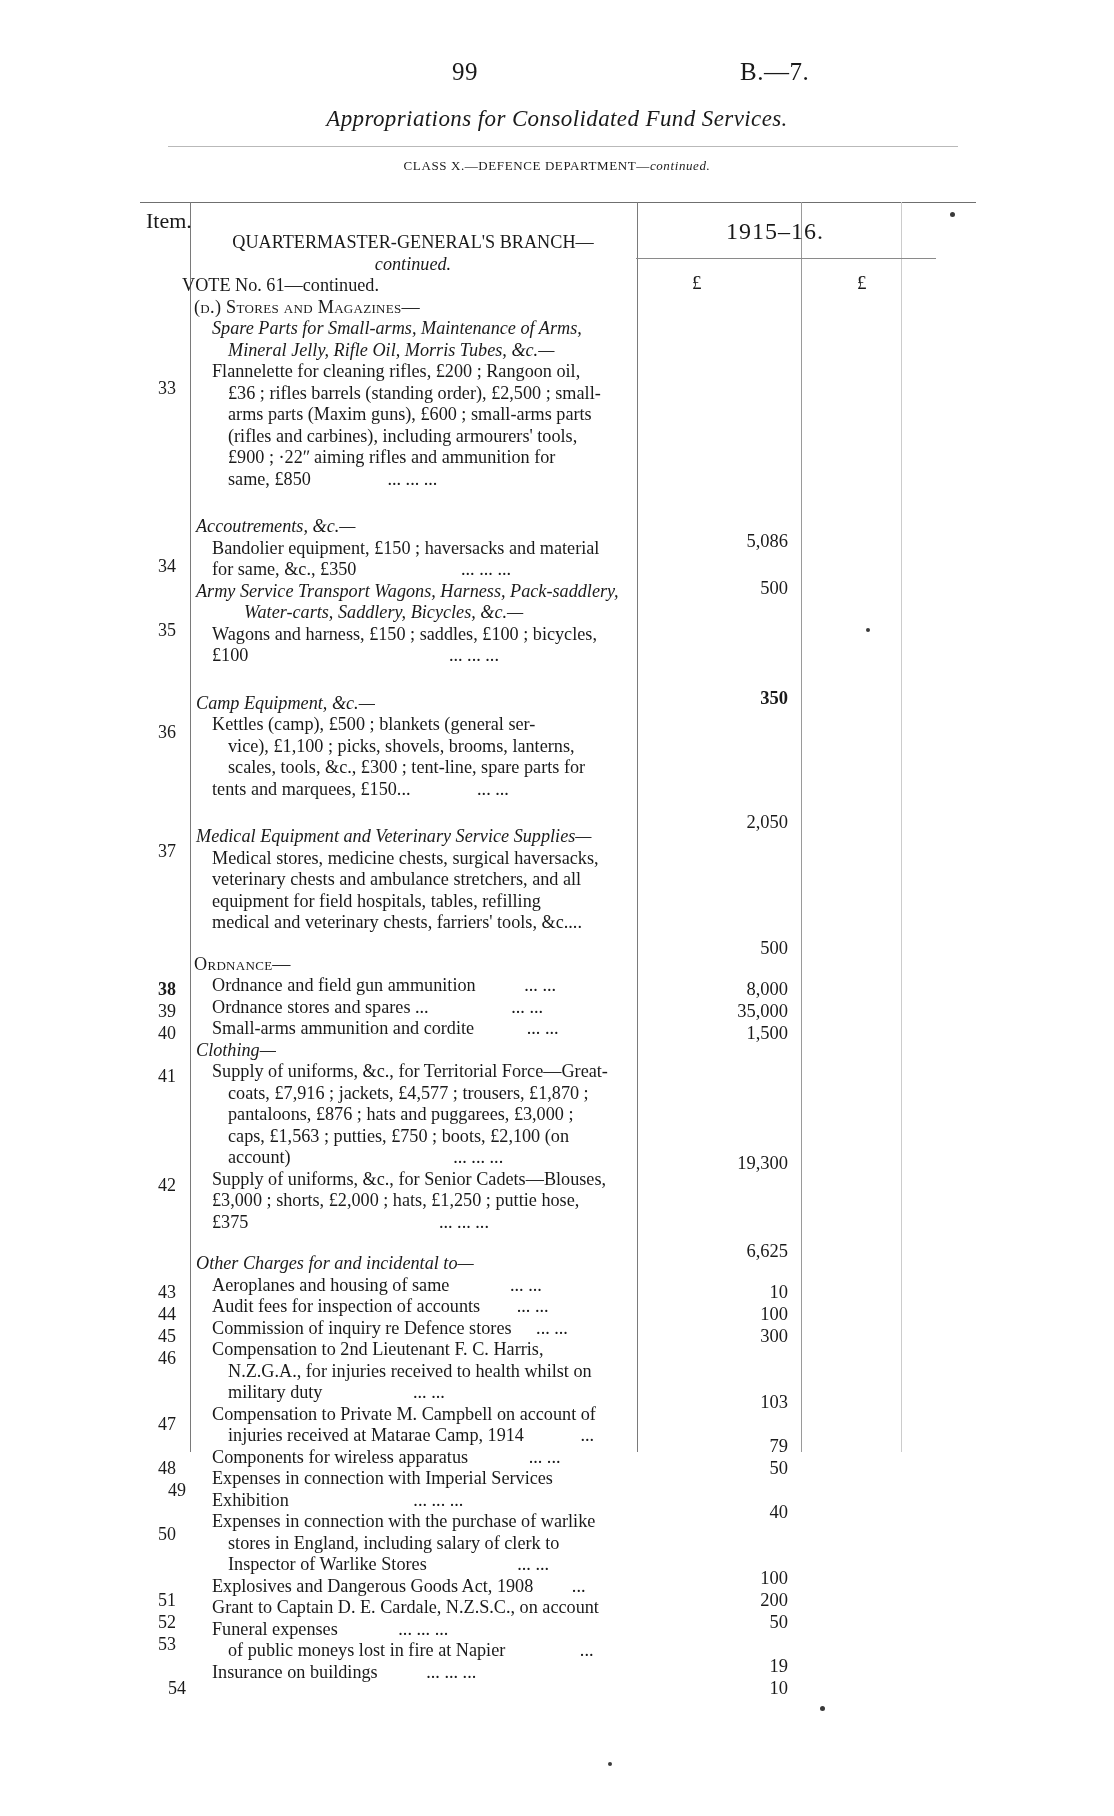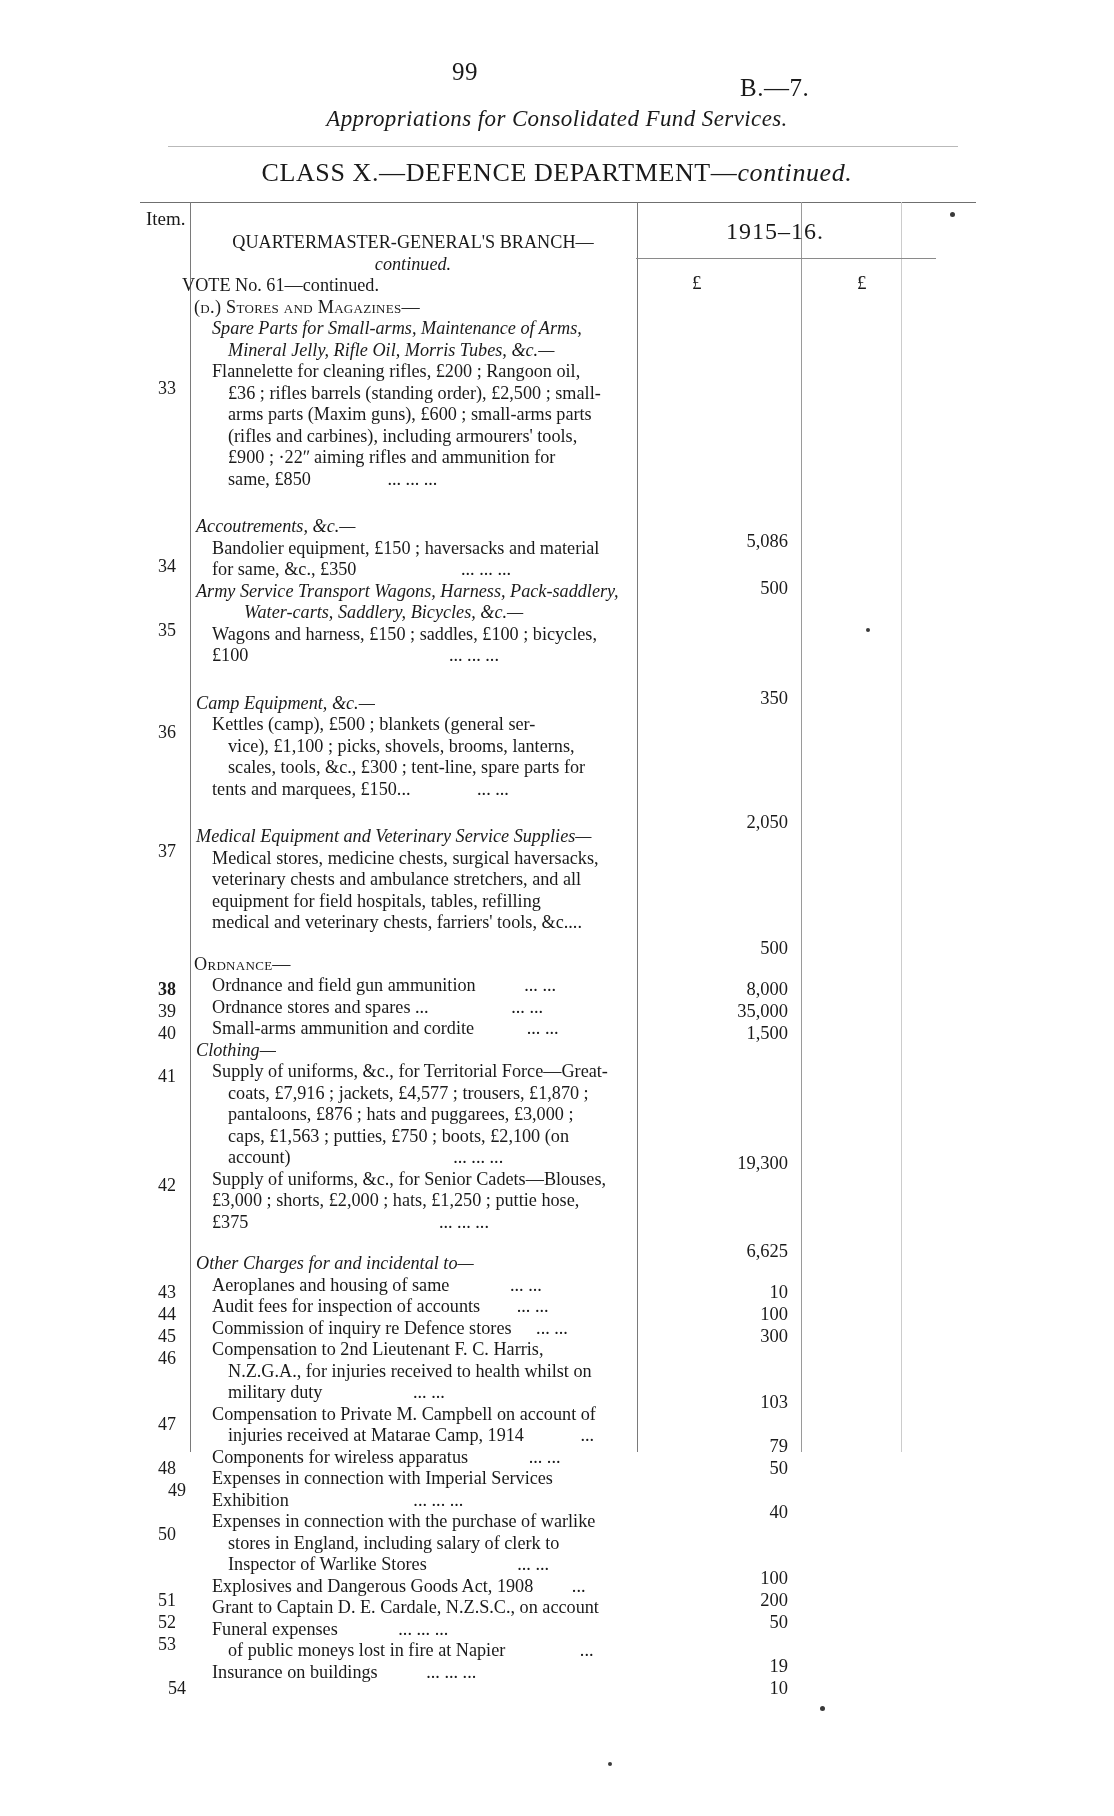--- a/index.html
+++ b/index.html
@@ -34,21 +34,21 @@
   .page-number {
     position: absolute;
     left: 452px;
     top: 0;
     font-size: 25px;
     letter-spacing: 0.5px;
   }
   .doc-code {
     position: absolute;
     left: 740px;
-    top: 16px;
+    top: 0;
     font-size: 25px;
     letter-spacing: 0.5px;
     text-align: right;
   }
   .running-title {
     position: absolute;
     top: 106px;
     left: 0;
     width: 1114px;
     text-align: center;
@@ -62,21 +62,21 @@
     left: 168px;
     width: 790px;
     border-top: 1px solid #b9b9b9;
   }
   .class-line {
     position: absolute;
     top: 158px;
     left: 0;
     width: 1114px;
     text-align: center;
-    font-size: 26px;
+    font-size: 13px;
     letter-spacing: 0.6px;
   }
   .class-line .cont {
     font-style: italic;
   }
 
   
   .tbl {
     position: absolute;
     top: 202px;
@@ -113,21 +113,21 @@
     top: 202px;
     left: 900px;
     width: 1px;
     height: 1250px;
     border-right: 1px solid #cccccc;
   }
   .hdr-item {
     position: absolute;
     top: 208px;
     left: 146px;
-    font-size: 19px;
+    font-size: 22px;
     text-align: center;
   }
   .hdr-year {
     position: absolute;
     top: 218px;
     left: 660px;
     width: 230px;
     text-align: center;
     font-size: 24px;
     letter-spacing: 1px;
@@ -396,21 +396,21 @@
   <div class="item-no" style="top:1458px;">48</div>
   <div class="item-no" style="top:1480px;text-align:right;">49</div>
   <div class="item-no" style="top:1524px;">50</div>
   <div class="item-no" style="top:1590px;">51</div>
   <div class="item-no" style="top:1612px;">52</div>
   <div class="item-no" style="top:1634px;">53</div>
   <div class="item-no" style="top:1678px;text-align:right;">54</div>
 
   <div class="amt" style="top:531px;">5,086</div>
   <div class="amt" style="top:578px;">500</div>
-  <div class="amt" style="top:688px;">350</div>
+  <div class="amt" style="top:688px;font-weight:bold;">350</div>
   <div class="amt" style="top:812px;">2,050</div>
   <div class="amt" style="top:938px;">500</div>
   <div class="amt" style="top:979px;">8,000</div>
   <div class="amt" style="top:1001px;">35,000</div>
   <div class="amt" style="top:1023px;">1,500</div>
   <div class="amt" style="top:1153px;">19,300</div>
   <div class="amt" style="top:1241px;">6,625</div>
   <div class="amt" style="top:1282px;">10</div>
   <div class="amt" style="top:1304px;">100</div>
   <div class="amt" style="top:1326px;">300</div>

